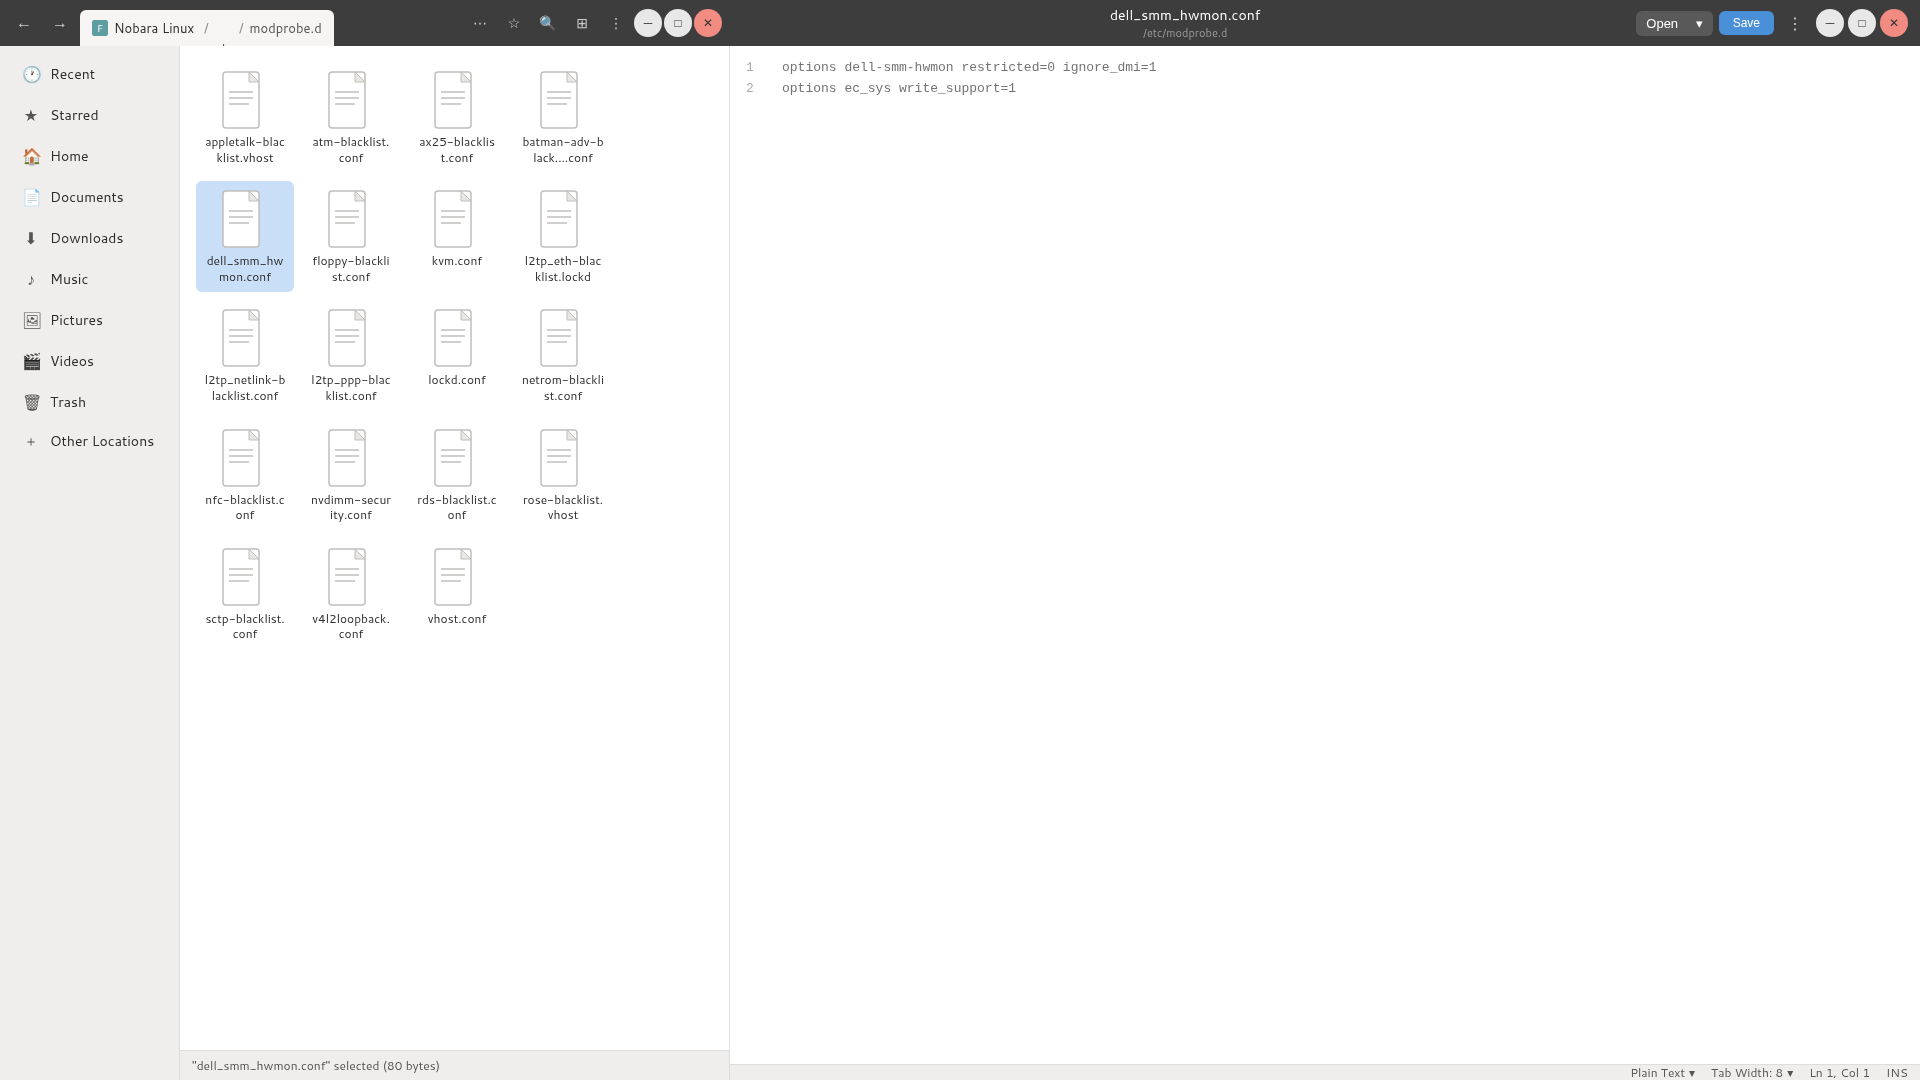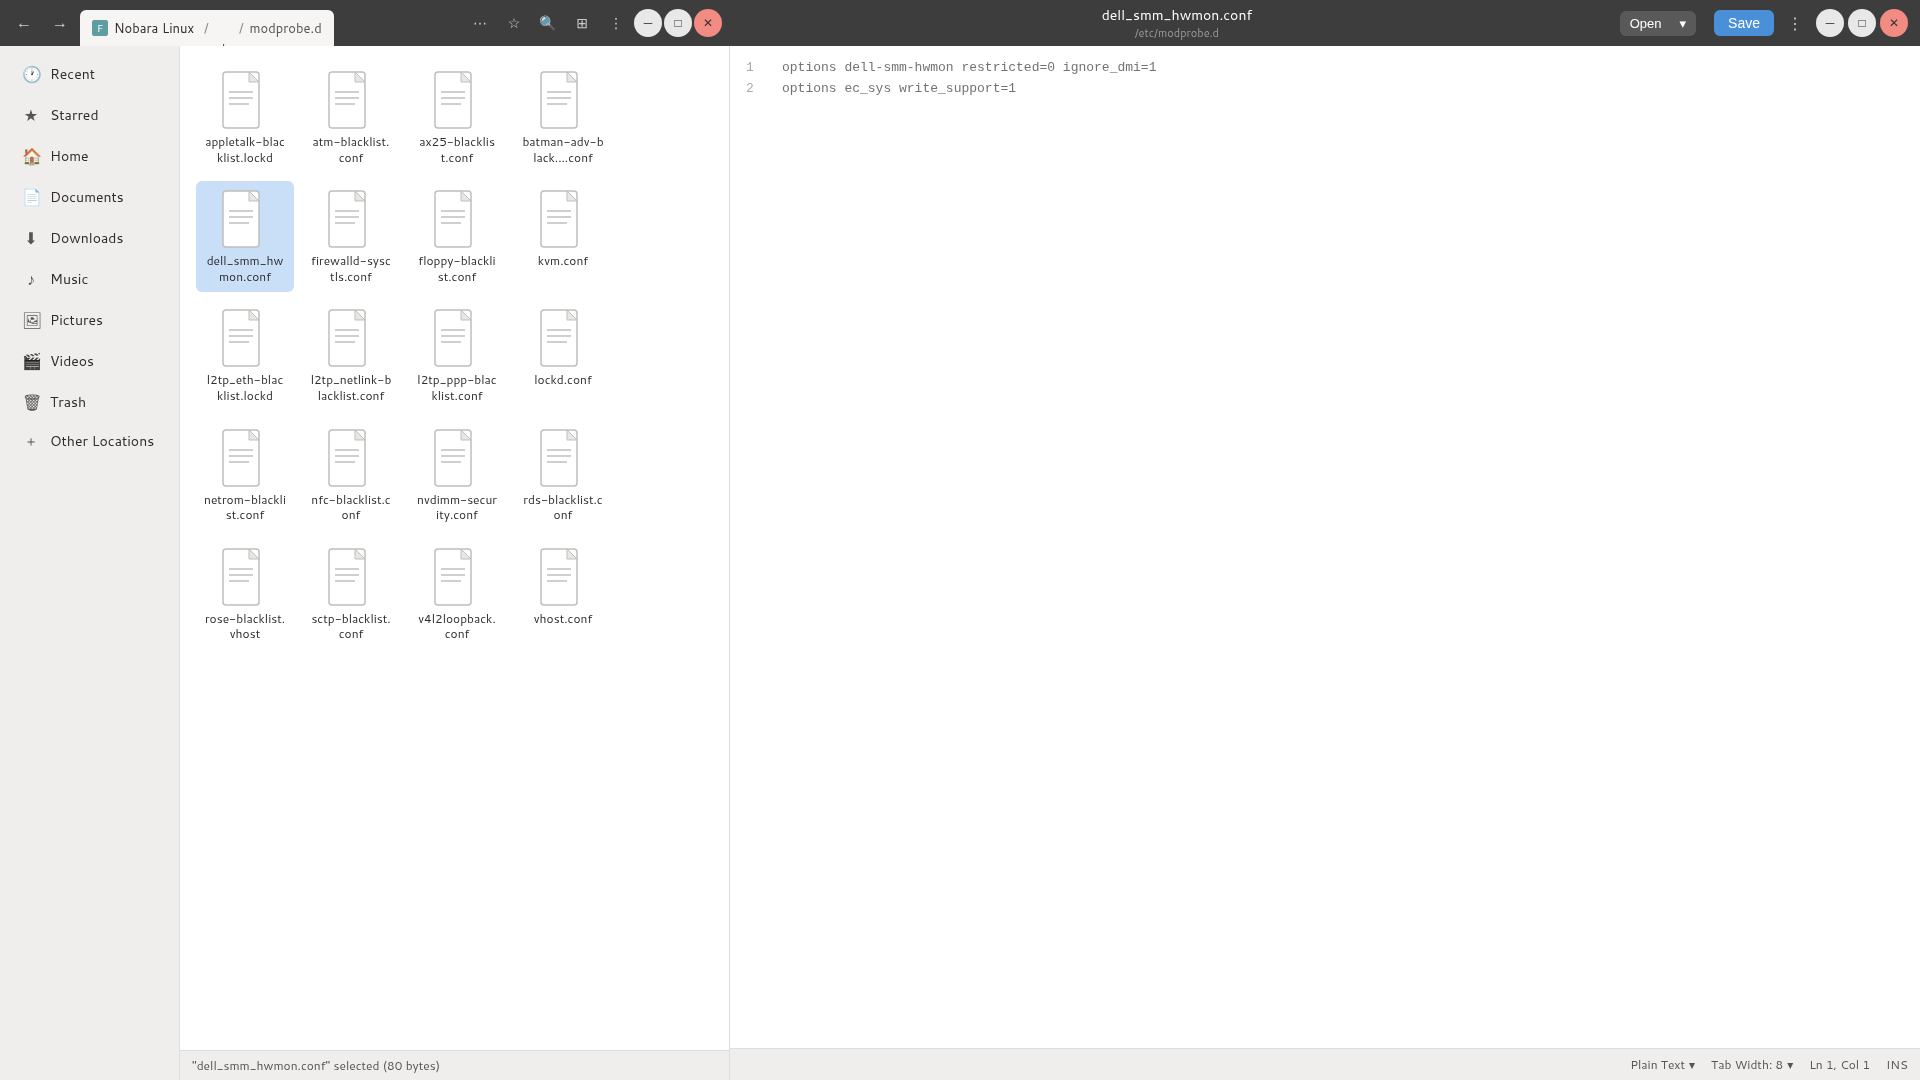--- a/index.html
+++ b/index.html
@@ -51,21 +51,21 @@
     .editor-filename { color: #fff; font-size: 14px; font-weight: 500; }
     .editor-filepath { color: #999; font-size: 11px; }
     .editor-actions { display: flex; align-items: center; gap: 6px; }
     .editor-open-btn {
       display: flex; align-items: center; gap: 18px;
       background: rgba(255,255,255,0.15); border: none; border-radius: 6px;
       color: #fff; padding: 5px 10px; cursor: pointer; font-size: 13px;
     }
     .editor-save-btn {
       background: #4a90d9; border: none; border-radius: 6px;
-      color: #fff; padding: 5px 14px; cursor: pointer; font-size: 14px; margin-left: 12px;
+      color: #fff; padding: 5px 14px; cursor: pointer; font-size: 12px;
     }
     .editor-menu-btn {
       width: 30px; height: 30px; border-radius: 6px; border: none;
       background: transparent; color: #ccc; cursor: pointer;
       display: flex; align-items: center; justify-content: center; font-size: 16px;
     }
     .editor-win-btns { display: flex; align-items: center; gap: 4px; }
 
     
     .main-area {
@@ -150,21 +150,21 @@
       font-size: 13px;
       color: #2d2d2d;
       overflow-y: auto;
     }
     .editor-line {
       display: flex; gap: 16px; line-height: 1.6;
     }
     .line-num { color: #aaa; min-width: 20px; user-select: none; }
     .line-content { color: #737373; }
     .editor-status-bar {
-      height: 32px; background: #f0eeec; border-top: 1px solid #ddd;
+      height: 16px; background: #f0eeec; border-top: 1px solid #ddd;
       display: flex; align-items: center; padding: 0 12px; gap: 16px;
       font-size: 12px; color: #555; justify-content: flex-end;
     }
     .editor-status-item { display: flex; align-items: center; gap: 4px; cursor: pointer; }
   </style>
 </head>
 <body>
 
 <div style="display:flex; flex-direction:column; height:1080px;">
 
@@ -297,21 +297,21 @@
           <div class="file-item">
             <div class="file-icon">
     <svg viewBox="0 0 48 60" xmlns="http://www.w3.org/2000/svg">
       <rect x="2" y="2" width="36" height="56" rx="3" ry="3" fill="#ffffff" stroke="#c0bfbc" stroke-width="1.5"></rect>
       <polygon points="28,2 38,12 28,12" fill="#e8e7e4" stroke="#c0bfbc" stroke-width="1"></polygon>
       <line x1="8" y1="22" x2="32" y2="22" stroke="#c0bfbc" stroke-width="1.5"></line>
       <line x1="8" y1="28" x2="32" y2="28" stroke="#c0bfbc" stroke-width="1.5"></line>
       <line x1="8" y1="34" x2="28" y2="34" stroke="#c0bfbc" stroke-width="1.5"></line>
     </svg>
   </div>
-            <div class="file-name">appletalk-blacklist.lockd</div>
+            <div class="file-name">appletalk-blacklist.vhost</div>
           </div>
           <div class="file-item">
             <div class="file-icon">
     <svg viewBox="0 0 48 60" xmlns="http://www.w3.org/2000/svg">
       <rect x="2" y="2" width="36" height="56" rx="3" ry="3" fill="#ffffff" stroke="#c0bfbc" stroke-width="1.5"></rect>
       <polygon points="28,2 38,12 28,12" fill="#e8e7e4" stroke="#c0bfbc" stroke-width="1"></polygon>
       <line x1="8" y1="22" x2="32" y2="22" stroke="#c0bfbc" stroke-width="1.5"></line>
       <line x1="8" y1="28" x2="32" y2="28" stroke="#c0bfbc" stroke-width="1.5"></line>
       <line x1="8" y1="34" x2="28" y2="34" stroke="#c0bfbc" stroke-width="1.5"></line>
     </svg>
@@ -346,32 +346,20 @@
             <div class="file-icon">
     <svg viewBox="0 0 48 60" xmlns="http://www.w3.org/2000/svg">
       <rect x="2" y="2" width="36" height="56" rx="3" ry="3" fill="#ffffff" stroke="#c0bfbc" stroke-width="1.5"></rect>
       <polygon points="28,2 38,12 28,12" fill="#e8e7e4" stroke="#c0bfbc" stroke-width="1"></polygon>
       <line x1="8" y1="22" x2="32" y2="22" stroke="#c0bfbc" stroke-width="1.5"></line>
       <line x1="8" y1="28" x2="32" y2="28" stroke="#c0bfbc" stroke-width="1.5"></line>
       <line x1="8" y1="34" x2="28" y2="34" stroke="#c0bfbc" stroke-width="1.5"></line>
     </svg>
   </div>
             <div class="file-name">dell_smm_hwmon.conf</div>
-          </div>
-          <div class="file-item">
-            <div class="file-icon">
-    <svg viewBox="0 0 48 60" xmlns="http://www.w3.org/2000/svg">
-      <rect x="2" y="2" width="36" height="56" rx="3" ry="3" fill="#ffffff" stroke="#c0bfbc" stroke-width="1.5"></rect>
-      <polygon points="28,2 38,12 28,12" fill="#e8e7e4" stroke="#c0bfbc" stroke-width="1"></polygon>
-      <line x1="8" y1="22" x2="32" y2="22" stroke="#c0bfbc" stroke-width="1.5"></line>
-      <line x1="8" y1="28" x2="32" y2="28" stroke="#c0bfbc" stroke-width="1.5"></line>
-      <line x1="8" y1="34" x2="28" y2="34" stroke="#c0bfbc" stroke-width="1.5"></line>
-    </svg>
-  </div>
-            <div class="file-name">firewalld-sysctls.conf</div>
           </div>
           <div class="file-item">
             <div class="file-icon">
     <svg viewBox="0 0 48 60" xmlns="http://www.w3.org/2000/svg">
       <rect x="2" y="2" width="36" height="56" rx="3" ry="3" fill="#ffffff" stroke="#c0bfbc" stroke-width="1.5"></rect>
       <polygon points="28,2 38,12 28,12" fill="#e8e7e4" stroke="#c0bfbc" stroke-width="1"></polygon>
       <line x1="8" y1="22" x2="32" y2="22" stroke="#c0bfbc" stroke-width="1.5"></line>
       <line x1="8" y1="28" x2="32" y2="28" stroke="#c0bfbc" stroke-width="1.5"></line>
       <line x1="8" y1="34" x2="28" y2="34" stroke="#c0bfbc" stroke-width="1.5"></line>
     </svg>

